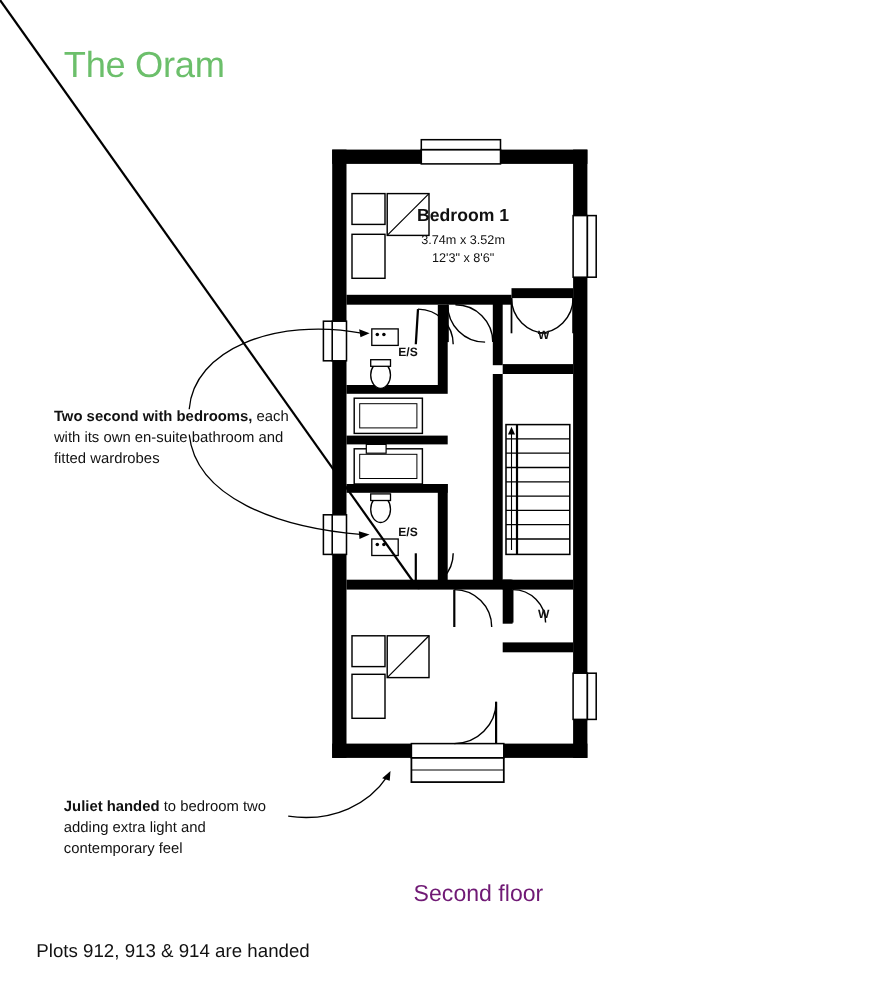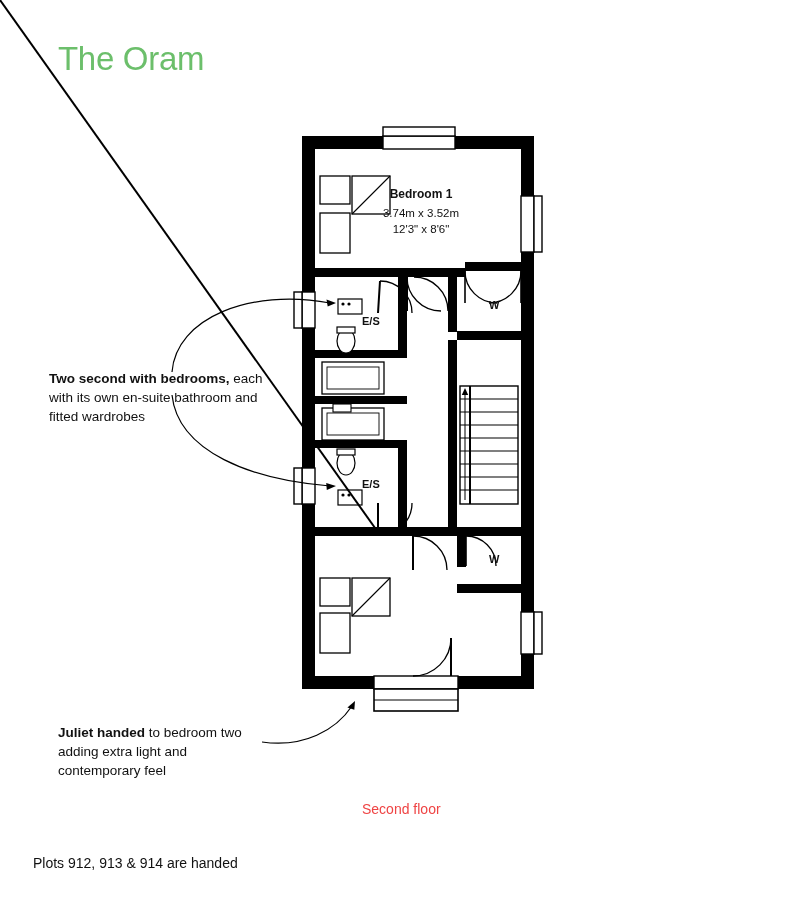--- a/index.html
+++ b/index.html
@@ -49,42 +49,42 @@
   #ann-balcony {
     left: 58px;
     top: 723px;
     width: 205px;
   }
   #ann-balcony .lead {
     font-weight: bold;
   }
   #floor-caption {
     position: absolute;
-    left: 362px;
+    left: 376px;
     top: 801px;
-    font-size: 14px;
-    color: #ef4444;
+    font-size: 21px;
+    color: #701a75;
   }
   #footnote {
     position: absolute;
     left: 33px;
     top: 855px;
-    font-size: 14px;
+    font-size: 17px;
     color: #111111;
   }
   .room-label {
     position: absolute;
     text-align: center;
     font-size: 11.5px;
     line-height: 1.42;
     color: #111111;
   }
   .room-label .rm-name {
     font-weight: bold;
-    font-size: 12px;
+    font-size: 16px;
     display: block;
     margin-bottom: 2px;
   }
   .room-label .rm-dim {
     display: block;
   }
   #bedroom1-label {
     left: 356px;
     top: 186px;
     width: 130px;

